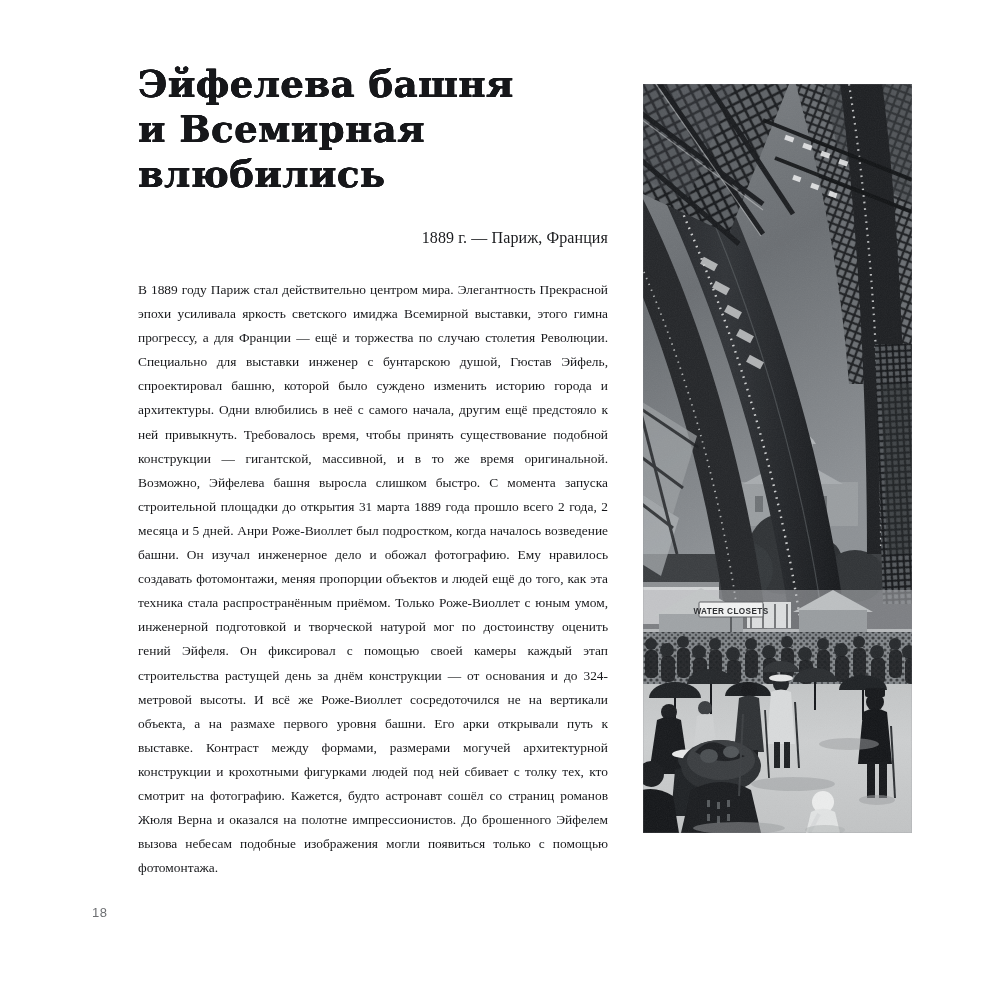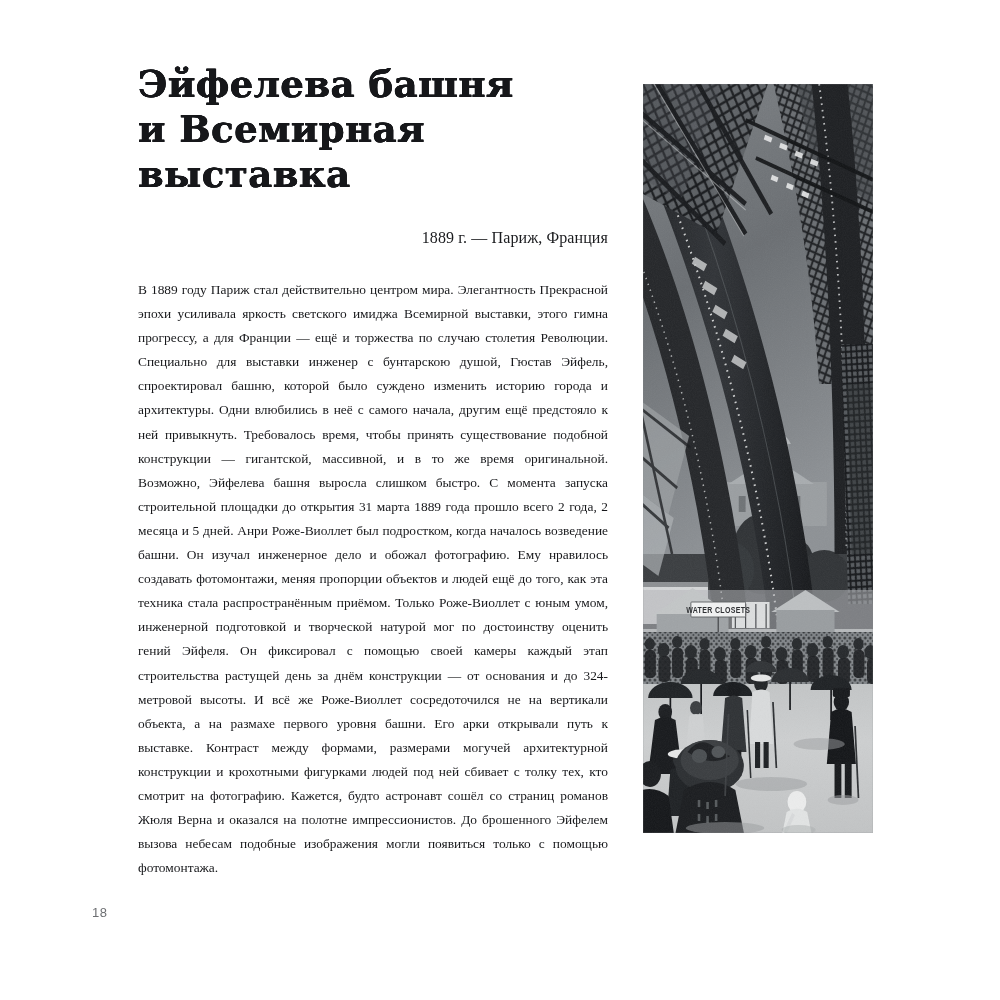--- a/index.html
+++ b/index.html
@@ -76,37 +76,37 @@
     font-size: 13px;
     color: #6d6f72;
     letter-spacing: 0.4px;
   }
 
   
   .photo-frame {
     position: absolute;
     left: 643px;
     top: 84px;
-    width: 230px;
+    width: 269px;
     height: 749px;
     overflow: hidden;
     background: #3a3d40;
   }
   .photo-frame svg { display: block; width: 100%; height: 100%; }
 </style>
 </head>
 <body>
 
 <div class="page">
 
   <div class="text-column">
 
     <h1 class="chapter-title">Эйфелева башня
 и Всемирная
-выставка</h1>
+влюбились</h1>
 
     <div class="chapter-subtitle">1889 г. — Париж, Франция</div>
 
     <div class="body-text">
       <p>В 1889 году Париж стал действительно центром мира. Элегантность Прекрасной эпохи усиливала яркость светского имиджа Всемирной выставки, этого гимна прогрессу, а для Франции — ещё и торжества по случаю столетия Революции. Специально для выставки инженер с бунтарскою душой, Гюстав Эйфель, спроектировал башню, которой было суждено изменить историю города и архитектуры. Одни влюбились в неё с самого начала, другим ещё предстояло к ней привыкнуть. Требовалось время, чтобы принять существование подобной конструкции — гигантской, массивной, и в то же время оригинальной. Возможно, Эйфелева башня выросла слишком быстро. С момента запуска строительной площадки до открытия 31 марта 1889 года прошло всего 2 года, 2 месяца и 5 дней. Анри Роже-Виоллет был подростком, когда началось возведение башни. Он изучал инженерное дело и обожал фотографию. Ему нравилось создавать фотомонтажи, меняя пропорции объектов и людей ещё до того, как эта техника стала распространённым приёмом. Только Роже-Виоллет с юным умом, инженерной подготовкой и творческой натурой мог по достоинству оценить гений Эйфеля. Он фиксировал с помощью своей камеры каждый этап строительства растущей день за днём конструкции — от основания и до 324-метровой высоты. И всё же Роже-Виоллет сосредоточился не на вертикали объекта, а на размахе первого уровня башни. Его арки открывали путь к выставке. Контраст между формами, размерами могучей архитектурной конструкции и крохотными фигурками людей под ней сбивает с толку тех, кто смотрит на фотографию. Кажется, будто астронавт сошёл со страниц романов Жюля Верна и оказался на полотне импрессионистов. До брошенного Эйфелем вызова небесам подобные изображения могли появиться только с помощью фотомонтажа.</p>
     </div>
   </div>
 
   <div class="folio">18</div>
 

